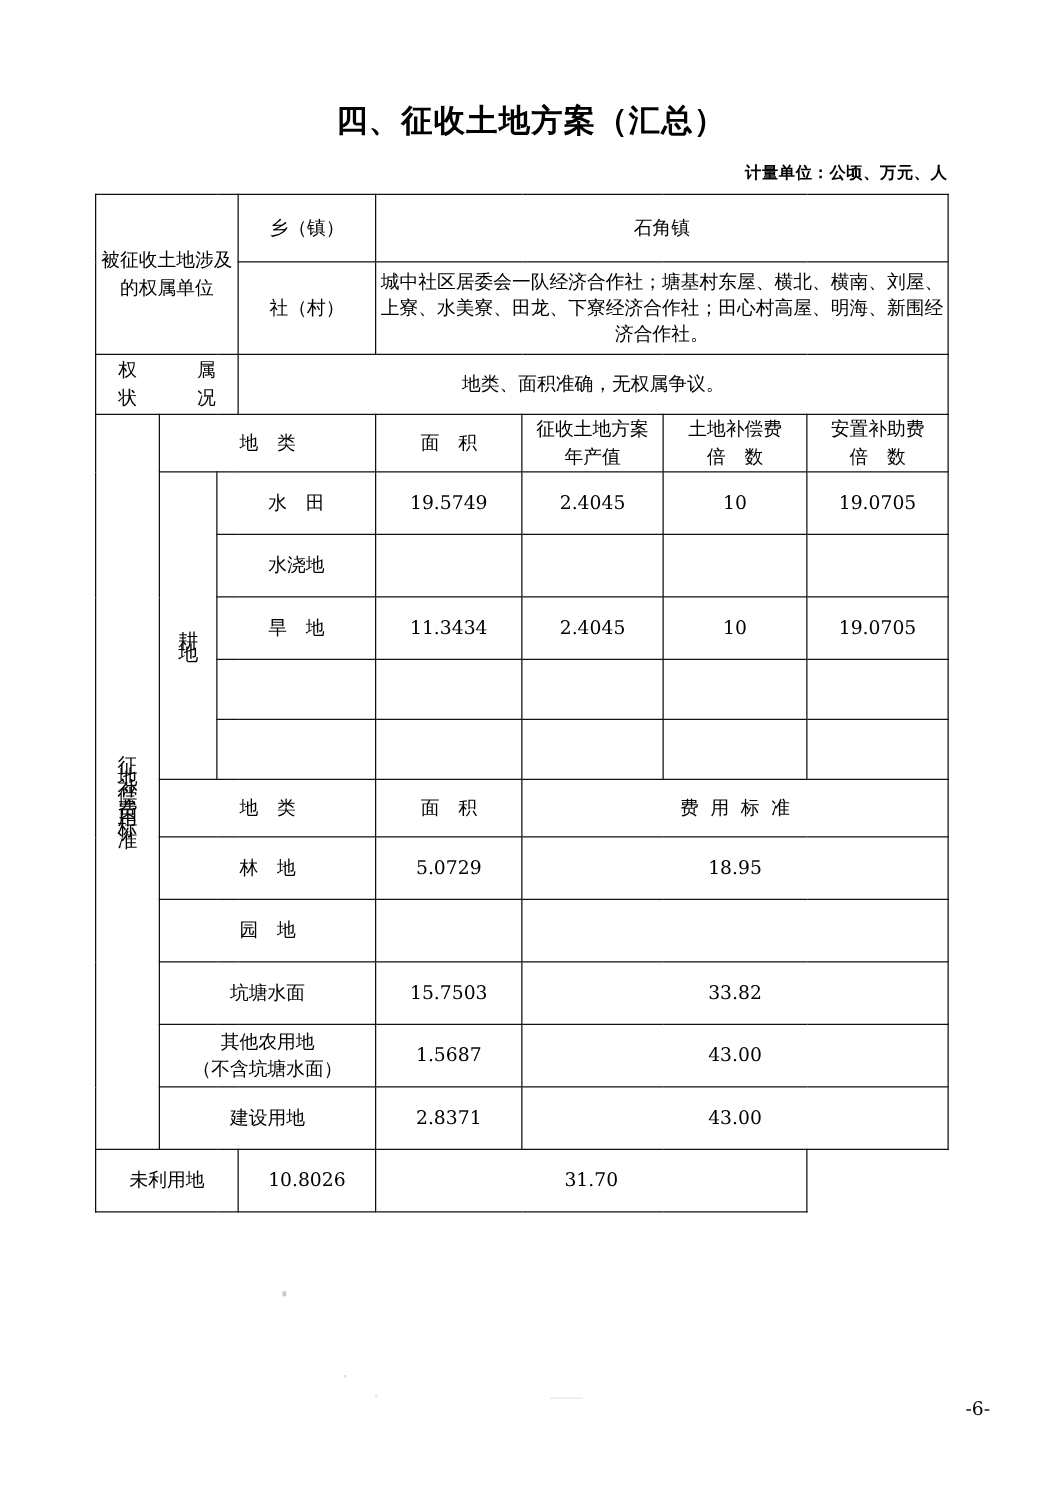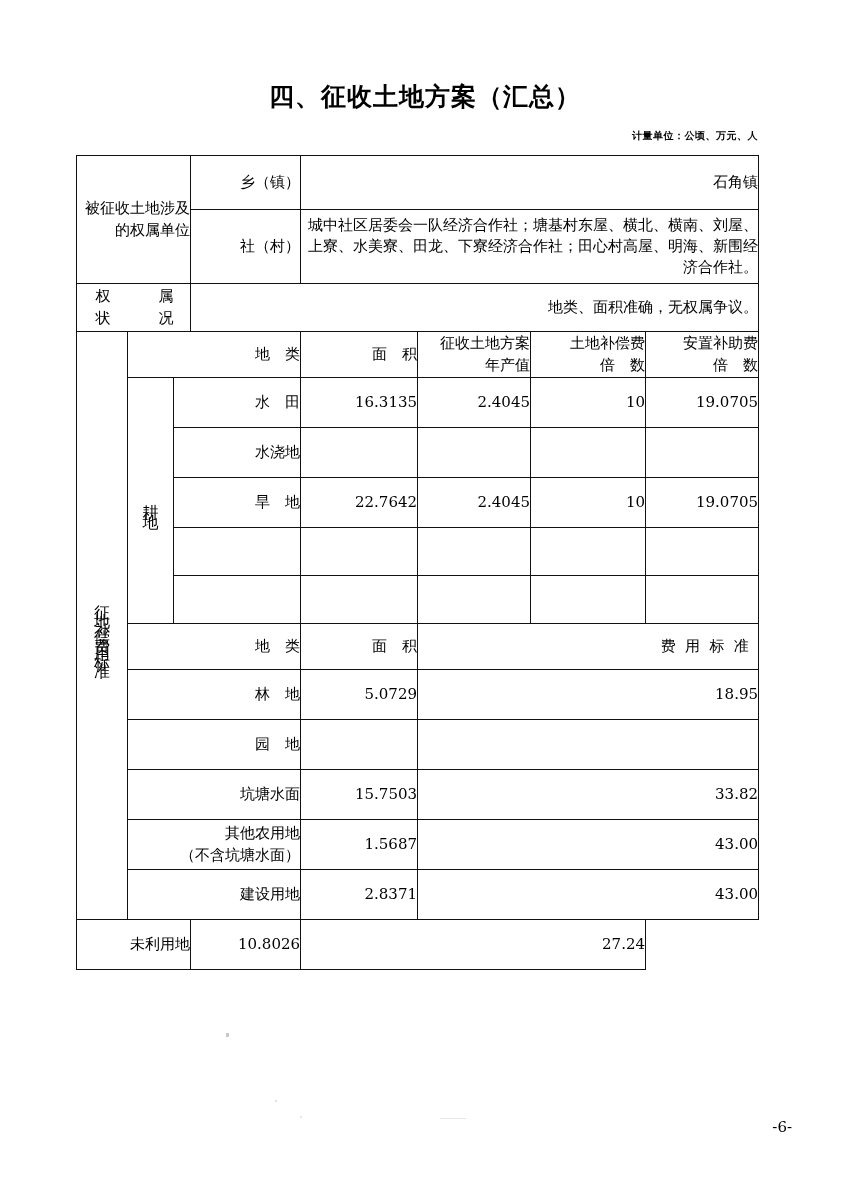--- a/index.html
+++ b/index.html
@@ -17,38 +17,38 @@
   .doc-title{
     position:absolute;left:0;right:0;top:80px;
     text-align:center;
     font-size:25px;
     font-weight:bold;
     letter-spacing:1px;
     font-family:"DejaVu Serif","Liberation Serif",serif;
   }
   .unit-line{
     position:absolute;right:92px;top:129px;
-    font-size:10px;
+    font-size:13px;
     font-weight:bold;
     letter-spacing:.5px;
   }
 
   
   .tbl-wrap{
     position:absolute;left:76px;top:155px;width:682px;
   }
   table.main{
     border-collapse:collapse;
     width:682px;
     table-layout:fixed;
   }
   table.main td{
     border:1.6px solid #111;
     padding:0;
-    text-align:right;
+    text-align:center;
     vertical-align:middle;
     font-size:15px;
     line-height:1.42;
     font-family:"DejaVu Serif","Liberation Serif",serif;
   }
   .cell-pad{padding:4px 6px;}
   .left-text{
     text-align:left;
     padding:5px 4px 5px 6px;
     line-height:1.5;
@@ -153,37 +153,37 @@
           <div>安置补助费</div>
           <div>倍　数</div>
         </td>
       </tr>
 
       <tr class="row-h-data">
         <td rowspan="5" class="cell-pad">
           <span class="vlabel-sm">耕地</span>
         </td>
         <td colspan="2">水　田</td>
-        <td class="num">16.3135</td>
+        <td class="num">19.5749</td>
         <td class="num">2.4045</td>
         <td class="num">10</td>
         <td class="num">19.0705</td>
       </tr>
 
       <tr class="row-h-data">
         <td colspan="2">水浇地</td>
         <td class="num"></td>
         <td class="num"></td>
         <td class="num"></td>
         <td class="num"></td>
       </tr>
 
       <tr class="row-h-data">
         <td colspan="2">旱　地</td>
-        <td class="num">22.7642</td>
+        <td class="num">11.3434</td>
         <td class="num">2.4045</td>
         <td class="num">10</td>
         <td class="num">19.0705</td>
       </tr>
 
       <tr class="row-h-empty">
         <td colspan="2"></td>
         <td class="num"></td>
         <td class="num"></td>
         <td class="num"></td>
@@ -233,21 +233,21 @@
 
       <tr class="row-h-data">
         <td colspan="3">建设用地</td>
         <td class="num">2.8371</td>
         <td colspan="3" class="num">43.00</td>
       </tr>
 
       <tr class="row-h-data">
         <td colspan="3">未利用地</td>
         <td class="num">10.8026</td>
-        <td colspan="3" class="num">27.24</td>
+        <td colspan="3" class="num">31.70</td>
       </tr>
 
     </tbody>
       </table>
   </div>
 
   <div class="page-num">-6-</div>
 
   <span class="speck" style="left:226px;top:1033px;width:3px;height:4px;"></span>
   <span class="speck" style="left:275px;top:1100px;width:2px;height:2px;opacity:.3;"></span>

